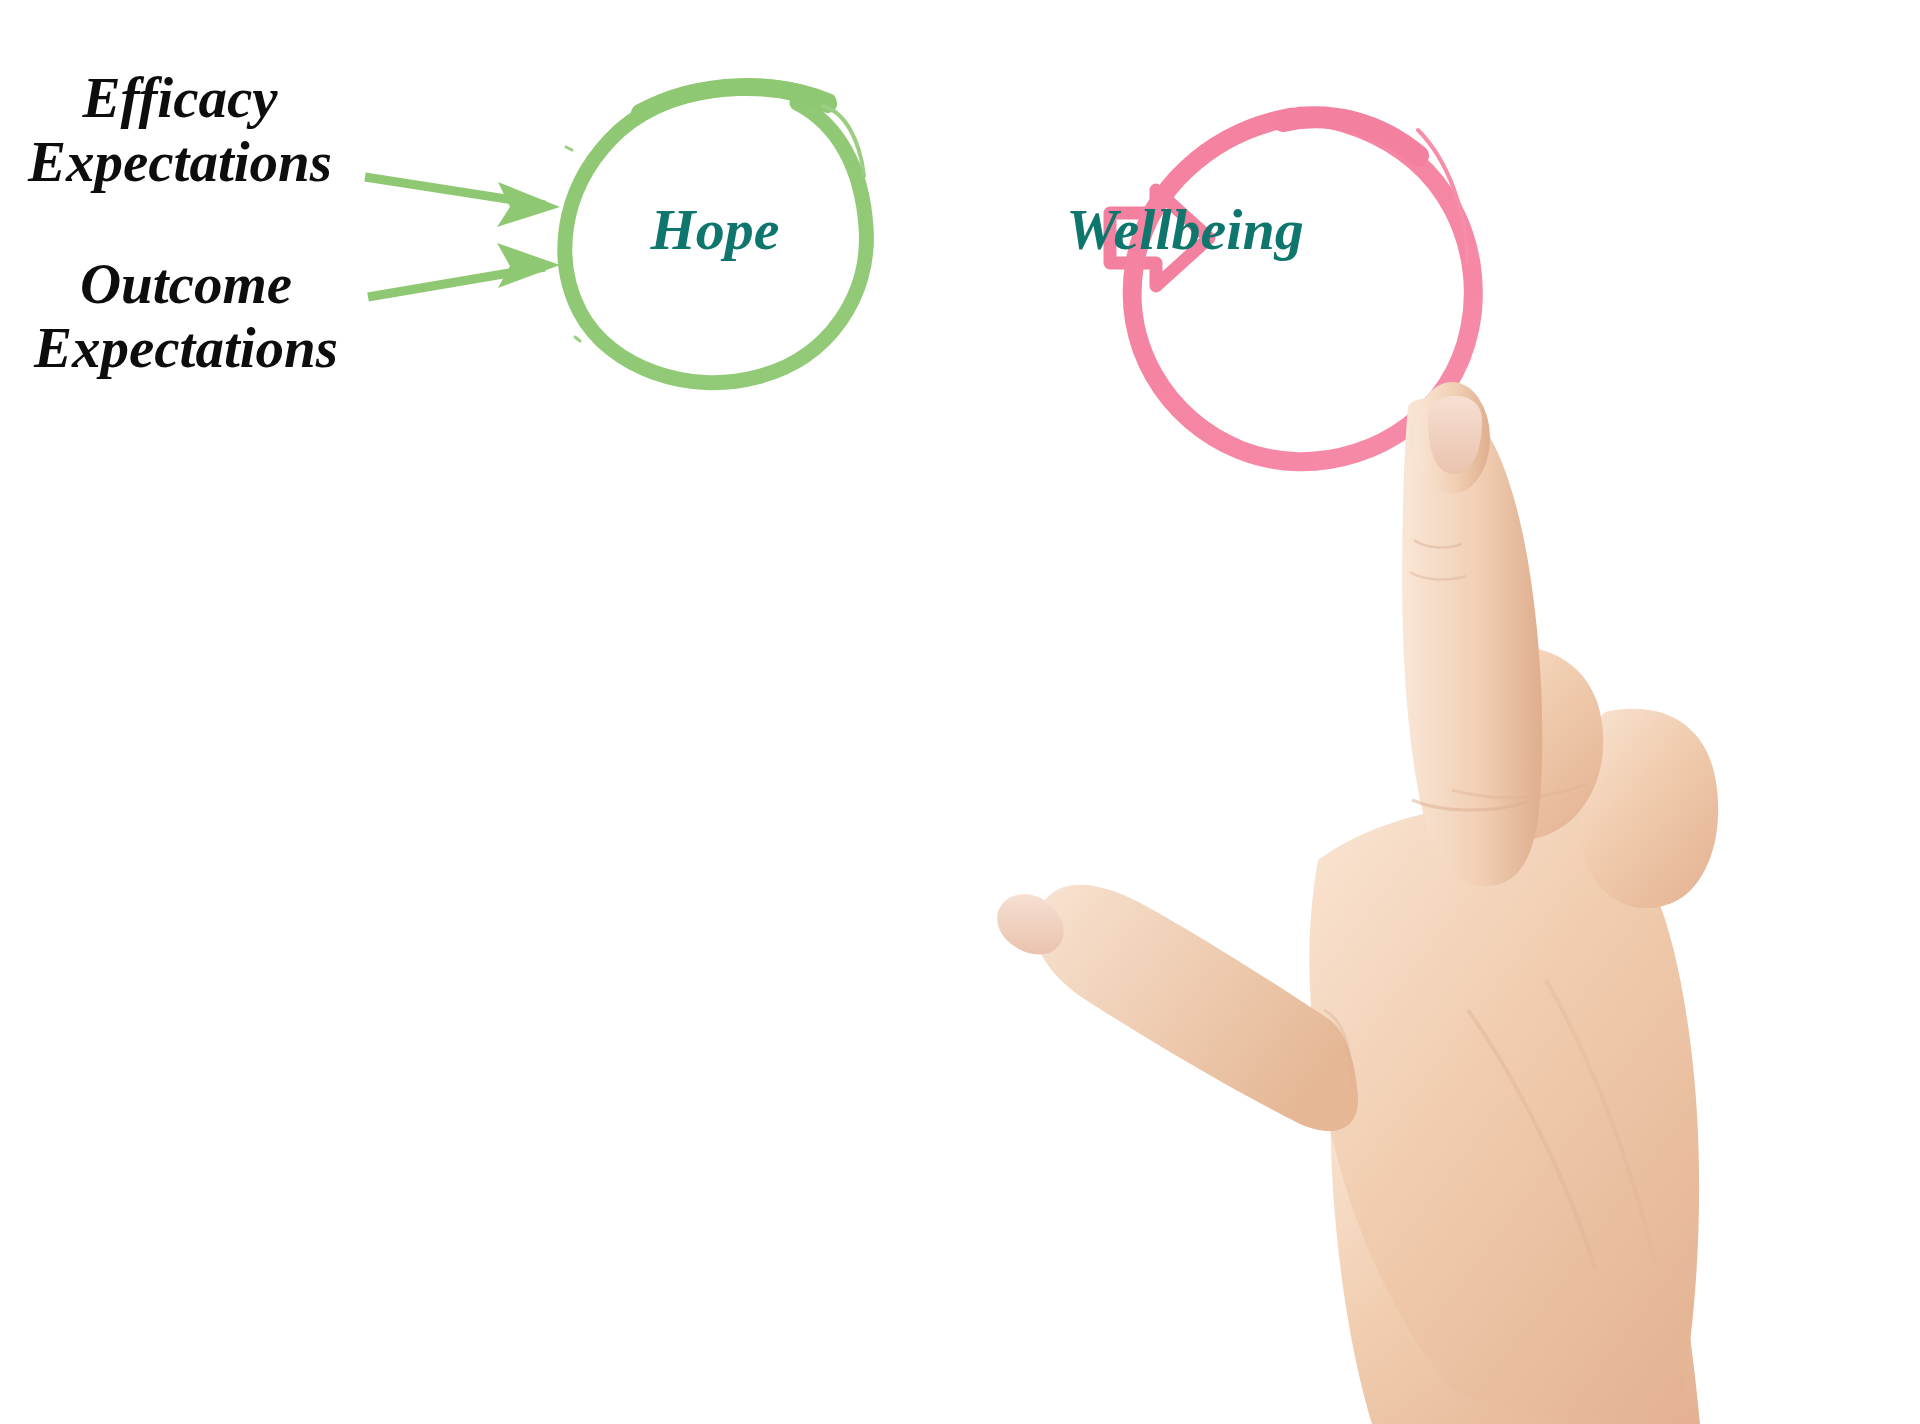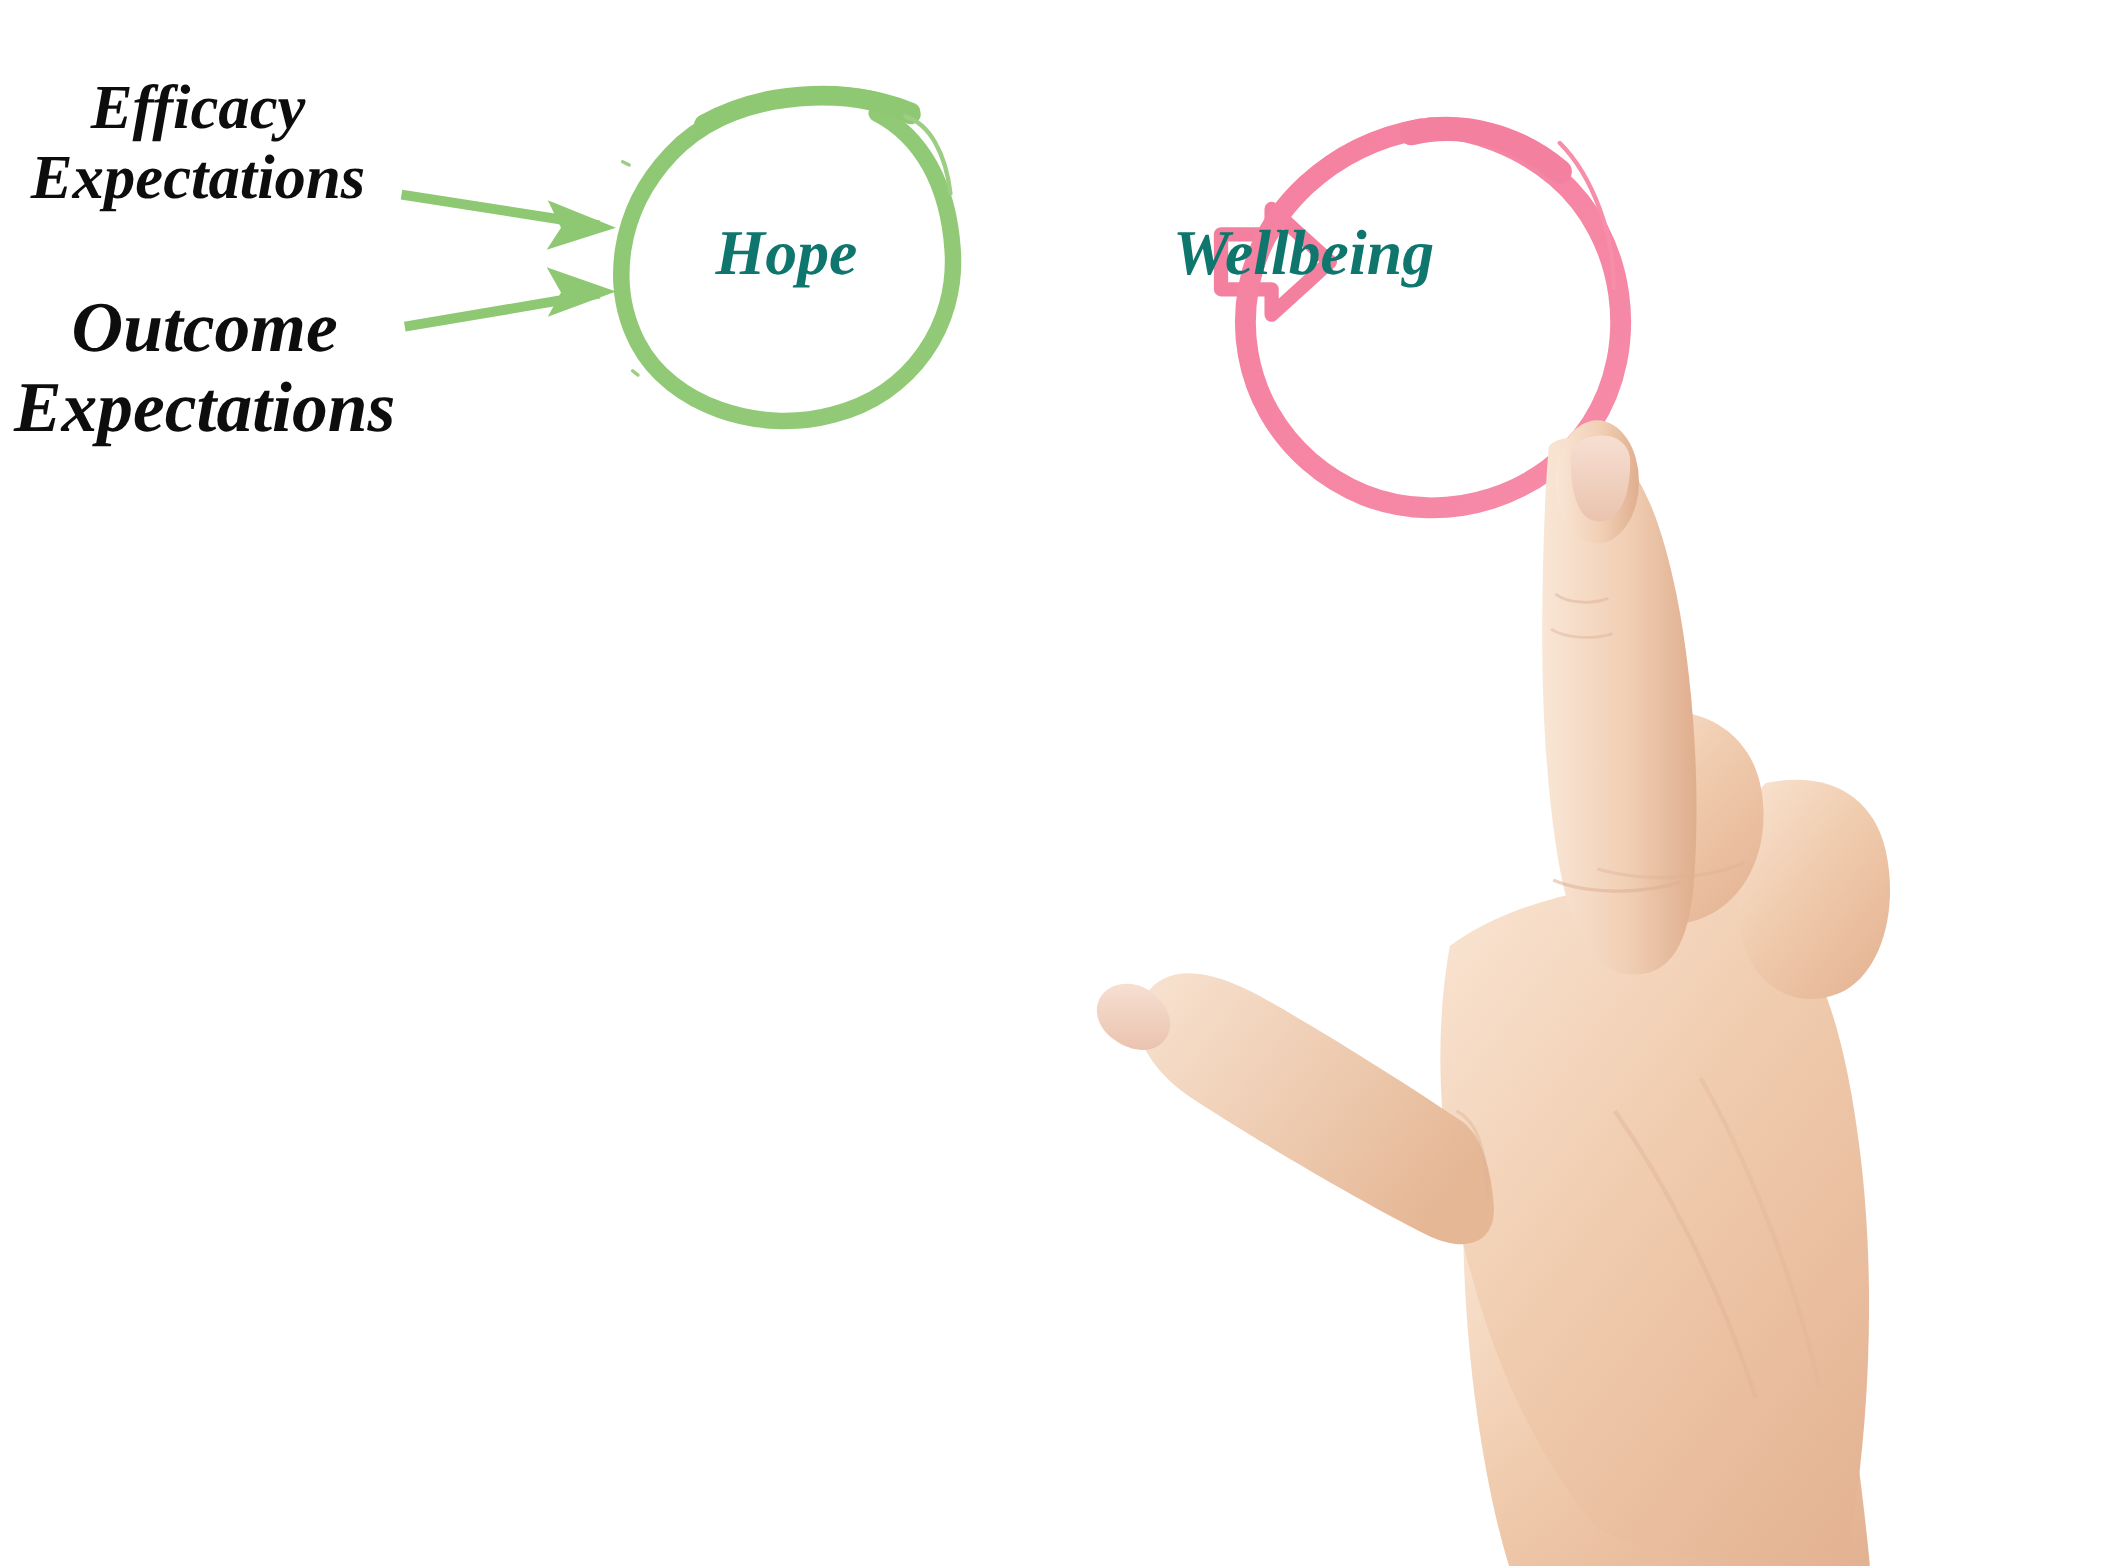--- a/index.html
+++ b/index.html
@@ -30,24 +30,24 @@
 
   #label-efficacy {
     left: 0px;
     top: 66px;
     width: 360px;
     text-align: center;
     font-size: 57px;
   }
   #label-outcome {
     left: 0px;
-    top: 262px;
+    top: 252px;
     width: 372px;
     text-align: center;
-    font-size: 65px;
+    font-size: 57px;
   }
 
   .circle-text {
     position: absolute;
     font-style: italic;
     font-weight: 700;
     color: #0f766e;
     white-space: nowrap;
     text-align: center;
   }

